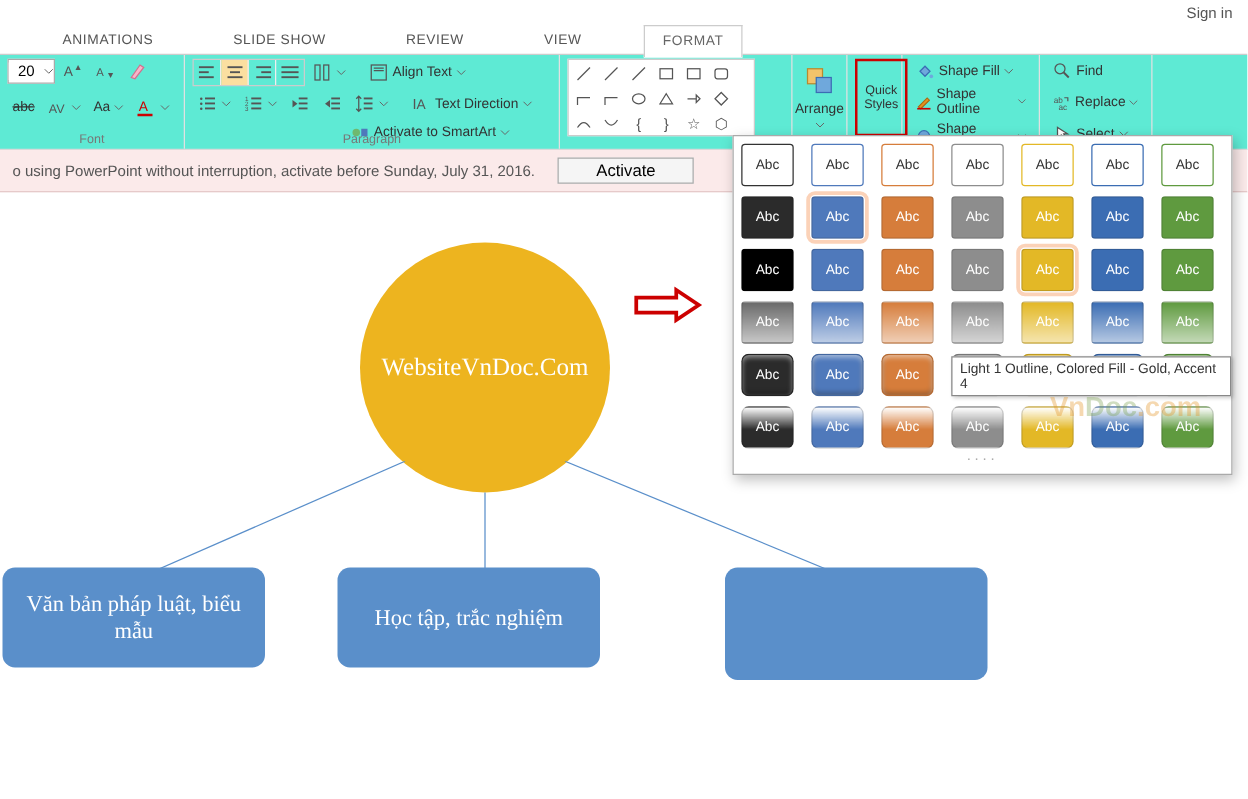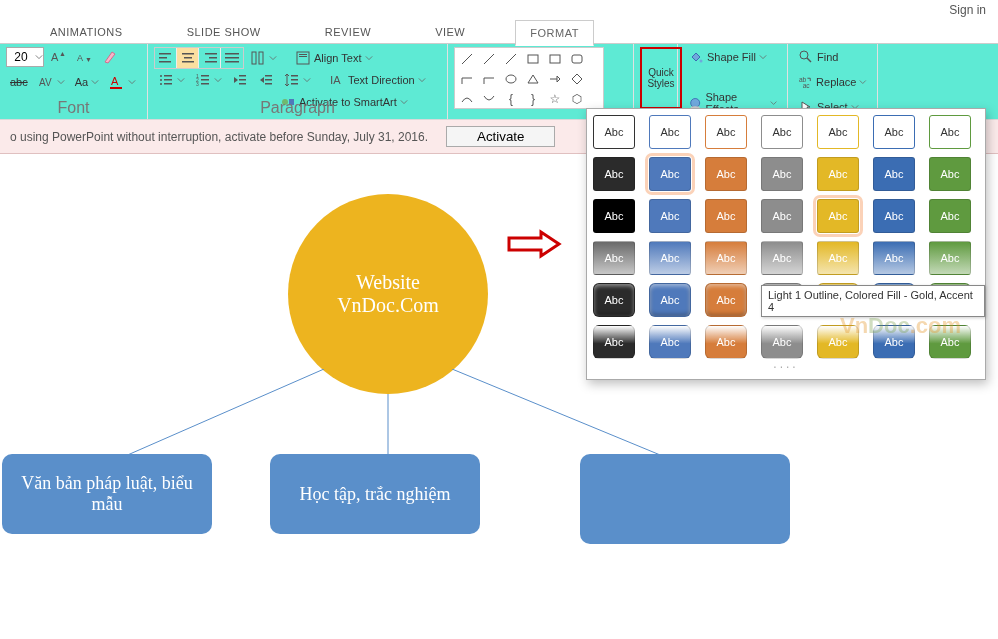--- a/index.html
+++ b/index.html
@@ -10,21 +10,21 @@
 .titlebar span { color: #555; }
 
 
 .tabs { display: flex; align-items: center; height: 24px; border-bottom: 1px solid #ccc; }
 .tab { padding: 0 14px; font-size: 11px; letter-spacing: .5px; color: #555; line-height: 24px; cursor: pointer; margin-left: 36px; }
 .tab.active { background: #fff; color: #666; border-top: 1px solid #ccc; border-left: 1px solid #ccc; border-right: 1px solid #ccc; border-bottom: 1px solid #fff; position: relative; top: 1px; }
 
 
 .ribbon { display: flex; height: 76px; border-bottom: 1px solid #d9d9d9; background: #5eead4; }
 .group { border-right: 1px solid #e1e1e1; display: flex; flex-direction: column; justify-content: space-between; padding: 3px 6px 2px; }
-.group-label { font-size: 16px; color: #777; text-align: center; padding-top: 2px; }
+.group-label { font-size: 10px; color: #777; text-align: center; padding-top: 2px; }
 .row { display: flex; align-items: center; gap: 2px; }
 .btn { display: inline-flex; align-items: center; gap: 3px; padding: 2px 4px; font-size: 11px; color: #333; cursor: pointer; }
 .icon16 { width: 16px; height: 16px; display: inline-block; }
 .drop { width: 8px; height: 8px; display: inline-block; }
 .font-group { width: 148px; }
 .para-group { width: 300px; }
 .drawing-group { width: 186px; }
 .arrange-group { width: 44px; }
 .quick-group { width: 44px; }
 .fill-group { width: 110px; }
@@ -41,21 +41,21 @@
 
 .quick-styles-btn { border: 2px solid #c00; padding: 2px 4px; display: flex; flex-direction: column; align-items: flex-end; justify-content: center; width: 42px; height: 62px; gap: 48px; }
 .quick-styles-btn .paint { width: 22px; height: 28px; }
 
 
 .activation { display: flex; align-items: center; gap: 18px; padding: 6px 10px; background: #fbeaea; border-bottom: 1px solid #e0c0c0; font-size: 12px; color: #555; }
 .activation button { padding: 2px 30px; border: 1px solid #aaa; background: #f5f5f5; cursor: pointer; }
 
 
 .canvas { position: relative; width: 998px; height: 500px; background: #fff; }
-.circle { position: absolute; left: 288px; top: 40px; width: 200px; height: 200px; border-radius: 50%; background: #edb41f; color: #fff; display: flex; flex-direction: column; align-items: center; justify-content: center; font-size: 20px; font-family: "Times New Roman", serif; }
+.circle { position: absolute; left: 288px; top: 40px; width: 200px; height: 200px; border-radius: 50%; background: #edb41f; color: #fff; display: flex; flex-direction: row; align-items: center; justify-content: center; font-size: 20px; font-family: "Times New Roman", serif; }
 .connector { position: absolute; stroke: #5a8fca; stroke-width: 1; fill: none; }
 .box { position: absolute; width: 210px; height: 80px; background: #5a8fca; border-radius: 10px; color: #fff; display: flex; align-items: center; justify-content: center; text-align: center; font-size: 18px; font-family: "Times New Roman", serif; padding: 6px 12px; }
 .arrow-annot { position: absolute; left: 505px; top: 75px; }
 
 
 .panel { position: absolute; left: 586px; top: 108px; width: 400px; background: #fff; border: 1px solid #aaa; box-shadow: 2px 4px 10px rgba(0,0,0,.25); padding: 6px; z-index: 10; }
 .swatch-grid { display: grid; grid-template-columns: repeat(7, 48px); gap: 8px; }
 .swatch { width: 42px; height: 34px; border-radius: 3px; display: flex; align-items: center; justify-content: center; font-size: 11px; color: #fff; cursor: pointer; border: 1px solid rgba(0,0,0,.15); }
 .swatch.outline { background: #fff; color: #333; border: 1px solid; }
 .swatch.sel1 { outline: 3px solid #fbd2b8; outline-offset: 1px; }
@@ -343,20 +343,32 @@
             <path d="M2 4 Q7 12 12 4" fill="none" stroke="#555"></path>
           </svg>
         </div>
       <div class="sh">{</div>
       <div class="sh">}</div>
       <div class="sh">☆</div>
       <div class="sh">⬡</div>
     </div>
   </div>
 
+  <div class="group arrange-group">
+    <div class="btn" style="flex-direction:column;height:62px;justify-content:center">
+      <svg width="26" height="26" viewBox="0 0 26 26">
+          <rect x="3" y="3" width="12" height="12" fill="#f2c36b" stroke="#b88a2e"></rect>
+          <rect x="10" y="10" width="12" height="12" fill="#6fa8dc" stroke="#3b6db3"></rect>
+        </svg>
+      <span style="font-size:11px">Arrange</span>
+      <svg class="drop" viewBox="0 0 10 10">
+          <path d="M1 3 L5 7 L9 3" stroke="#666" fill="none"></path>
+        </svg>
+    </div>
+  </div>
 
   <div class="group quick-group">
     <div class="quick-styles-btn">
       <svg class="paint" viewBox="0 0 24 30">
         <path d="M6 18 C6 14 10 10 14 6 L18 10 C14 14 10 18 6 18 Z" fill="#6fa8dc" stroke="#3b6db3"></path>
         <path d="M4 26 Q4 20 7 18 L9 20 Q6 22 6 26 Z" fill="#c49650" stroke="#8d6a33"></path>
       </svg>
       <span style="font-size:10px;text-align:center;line-height:1.1">Quick Styles</span>
       <svg class="drop" viewBox="0 0 10 10">
           <path d="M1 3 L5 7 L9 3" stroke="#666" fill="none"></path>
@@ -364,20 +376,30 @@
     </div>
   </div>
 
   <div class="group fill-group">
     <div class="btn">
         <svg class="icon16" viewBox="0 0 16 16">
           <path d="M4 8 L8 4 L12 8 L8 12 Z" fill="#6fa8dc" stroke="#3b6db3"></path>
           <circle cx="13" cy="12" r="1.5" fill="#6fa8dc"></circle>
         </svg>
         <span>Shape Fill</span>
+        <svg class="drop" viewBox="0 0 10 10">
+          <path d="M1 3 L5 7 L9 3" stroke="#666" fill="none"></path>
+        </svg>
+      </div>
+    <div class="btn">
+        <svg class="icon16" viewBox="0 0 16 16">
+          <path d="M3 13 L11 5 L13 7 L5 15 Z" fill="#e39220" stroke="#a86812"></path>
+          <rect x="2" y="14" width="12" height="1.5" fill="#c00"></rect>
+        </svg>
+        <span>Shape Outline</span>
         <svg class="drop" viewBox="0 0 10 10">
           <path d="M1 3 L5 7 L9 3" stroke="#666" fill="none"></path>
         </svg>
       </div>
     <div class="btn">
         <svg class="icon16" viewBox="0 0 16 16">
           <circle cx="8" cy="8" r="5" fill="#6fa8dc" stroke="#3b6db3"></circle>
           <ellipse cx="8" cy="13" rx="5" ry="1.5" fill="#ccc"></ellipse>
         </svg>
         <span>Shape Effects</span>

